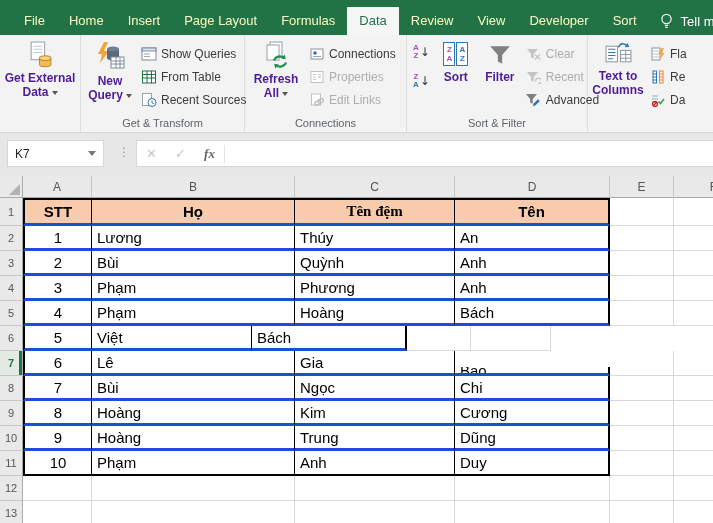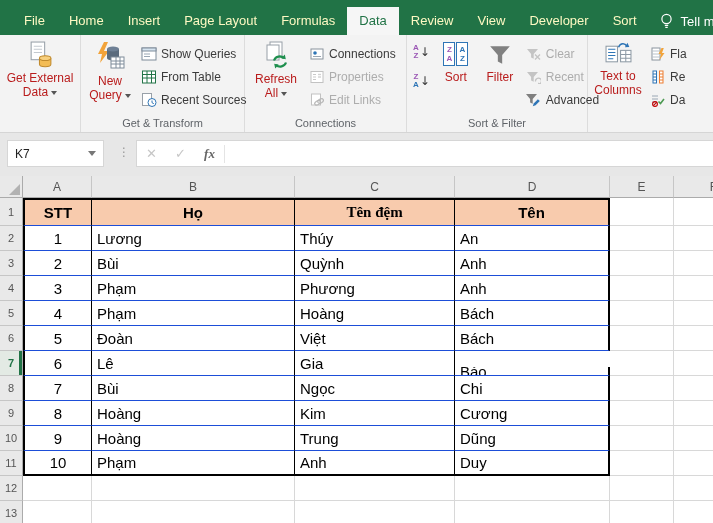--- a/index.html
+++ b/index.html
@@ -21,21 +21,21 @@
   .tab.active{background:#F6F6F6;color:var(--green);}
   .tellme{margin-left:6px;display:flex;align-items:center;height:28px;color:#fff;font-size:13px;white-space:nowrap;gap:7px;padding:0 4px;}
 
   
   .ribbon{position:absolute;left:0;top:35px;width:713px;height:98px;background:var(--ribbon-bg);border-bottom:1px solid #D5D5D5;display:flex;overflow:hidden;}
   .rgroup{display:flex;flex-direction:column;border-right:1px solid #DCDCDC;height:100%;flex:none;}
   .rcontent{flex:1;display:flex;padding:2px 2px 0 2px;}
   .rcontent.center{justify-content:center;}
   .glabel{height:17px;font-size:11px;color:#5F6368;text-align:center;line-height:16px;white-space:nowrap;overflow:hidden;}
   .bigbtn{display:flex;flex-direction:column;align-items:center;padding-top:4px;width:62px;flex:none;}
-  .bigbtn .blabel{font-size:12px;line-height:14px;color:#b91c1c;text-align:center;margin-top:3px;white-space:nowrap;}
+  .bigbtn .blabel{font-size:12px;line-height:14px;color:#4c1d95;text-align:center;margin-top:3px;white-space:nowrap;font-weight:bold;}
   .smallcol{display:flex;flex-direction:column;padding-top:5px;}
   .smallbtn{display:flex;align-items:center;height:23px;padding:0 3px;font-size:12px;color:#3B3B3B;white-space:nowrap;}
   .smallbtn .sicon{width:17px;margin-right:4px;display:flex;justify-content:center;}
   .smallbtn.disabled{color:var(--dis);}
   .caret{display:inline-block;margin-left:3px;border-left:3.5px solid transparent;border-right:3.5px solid transparent;border-top:4px solid #555;vertical-align:middle;}
   .g1{width:81px;}.g2{width:164px;}.g3{width:162px;}.g4{width:181px;}.g5{flex:1;border-right:none;}
   .minisortcol{display:flex;flex-direction:column;gap:13px;padding:7px 4px 0 4px;}
   .minisort{display:flex;align-items:center;gap:1px;}
   .azstack{display:flex;flex-direction:column;font-size:8px;font-weight:bold;line-height:8px;}
   .pur{color:#9B57B5;font-style:normal;}
@@ -58,21 +58,21 @@
   
   .grid{position:absolute;left:0;top:176px;width:713px;bottom:0;overflow:hidden;background:#fff;}
   .colheads{display:flex;height:22px;}
   .corner{width:23px;height:22px;flex:none;background:var(--hdr-bg);border-right:1px solid #ABABAB;border-bottom:1px solid #ABABAB;position:relative;}
   .corner-tri{position:absolute;right:2px;bottom:2px;width:0;height:0;border-left:11px solid transparent;border-bottom:11px solid #B2B2B2;}
   .colhead{flex:none;height:22px;background:var(--hdr-bg);border-right:1px solid #C6C6C6;border-bottom:1px solid #ABABAB;font-size:12px;color:#555;display:flex;align-items:center;justify-content:center;}
   .grow{display:flex;}
   .rowhead{width:23px;flex:none;background:var(--hdr-bg);border-right:1px solid #ABABAB;border-bottom:1px solid #C6C6C6;font-size:11px;color:#555;display:flex;align-items:center;justify-content:center;}
   .rowhead.active{color:var(--green);background:#E3EAE4;box-shadow:inset -3px 0 0 var(--green);font-weight:bold;}
   .cell{flex:none;border-right:1px solid var(--gridline);border-bottom:1px solid var(--gridline);font-size:15px;color:#000;display:flex;align-items:center;padding-left:5px;white-space:nowrap;overflow:hidden;background:#fff;}
-  .cell.tcell{border-right:1px solid #000;border-bottom:1px solid #1d4ed8;}
+  .cell.tcell{border-right:1px solid #000;border-bottom:3px solid #1d4ed8;}
   .cell.col-left{border-left:2px solid #000;}
   .cell.col-right{border-right:2px solid #000;}
   .cell.row-top{border-top:2px solid #000;}
   .cell.row-bottom{border-bottom:2px solid #000;}
   .cell.center{justify-content:center;padding-left:0;}
   .cell.th{background:var(--peach);font-weight:bold;justify-content:center;padding-left:0;}
 </style>
 </head>
 <body>
 
@@ -413,21 +413,20 @@
       <div class="cell tcell col-left center" style="width: 69px;">4</div>
       <div class="cell tcell" style="width: 203px;">Phạm</div>
       <div class="cell tcell" style="width: 160px;">Hoàng</div>
       <div class="cell tcell col-right" style="width: 155px;">Bách</div>
       <div class="cell" style="width: 64px;"></div>
       <div class="cell" style="width: 80px;"></div>
     </div>
     <div class="grow" style="height: 25px;">
       <div class="rowhead">6</div>
       <div class="cell tcell col-left center" style="width: 69px;">5</div>
-      <div class="cell tcell" style="width: 203px;">Đoàn</div>
       <div class="cell tcell" style="width: 160px;">Việt</div>
       <div class="cell tcell col-right" style="width: 155px;">Bách</div>
       <div class="cell" style="width: 64px;"></div>
       <div class="cell" style="width: 80px;"></div>
     </div>
     <div class="grow" style="height: 25px;">
       <div class="rowhead active">7</div>
       <div class="cell tcell col-left center" style="width: 69px;">6</div>
       <div class="cell tcell" style="width: 203px;">Lê</div>
       <div class="cell tcell" style="width: 160px;">Gia</div>

